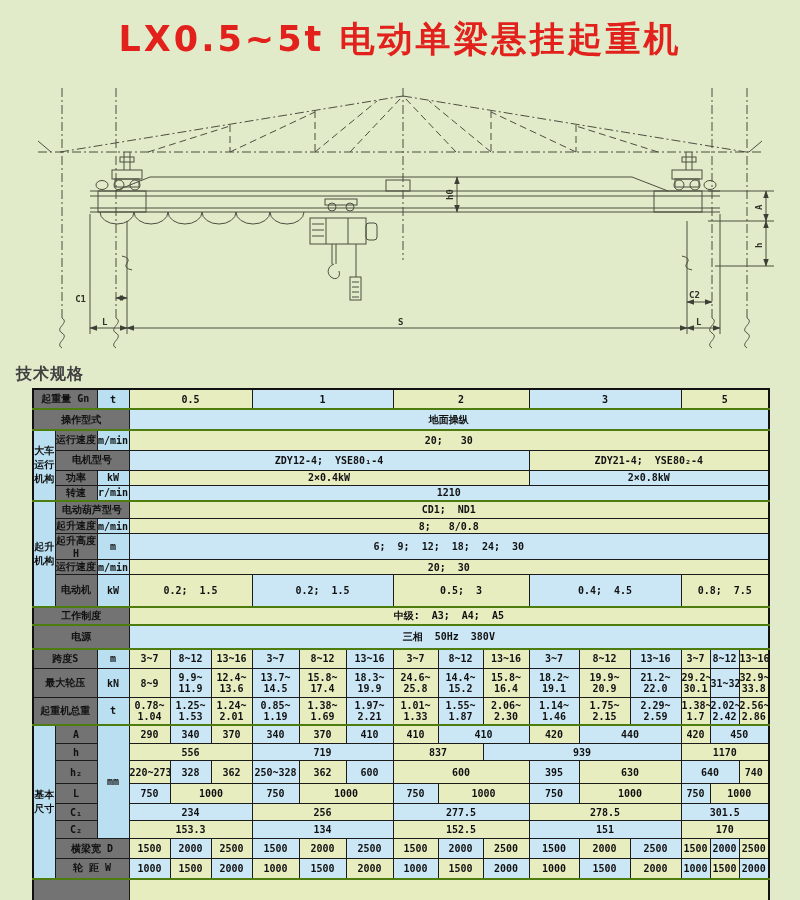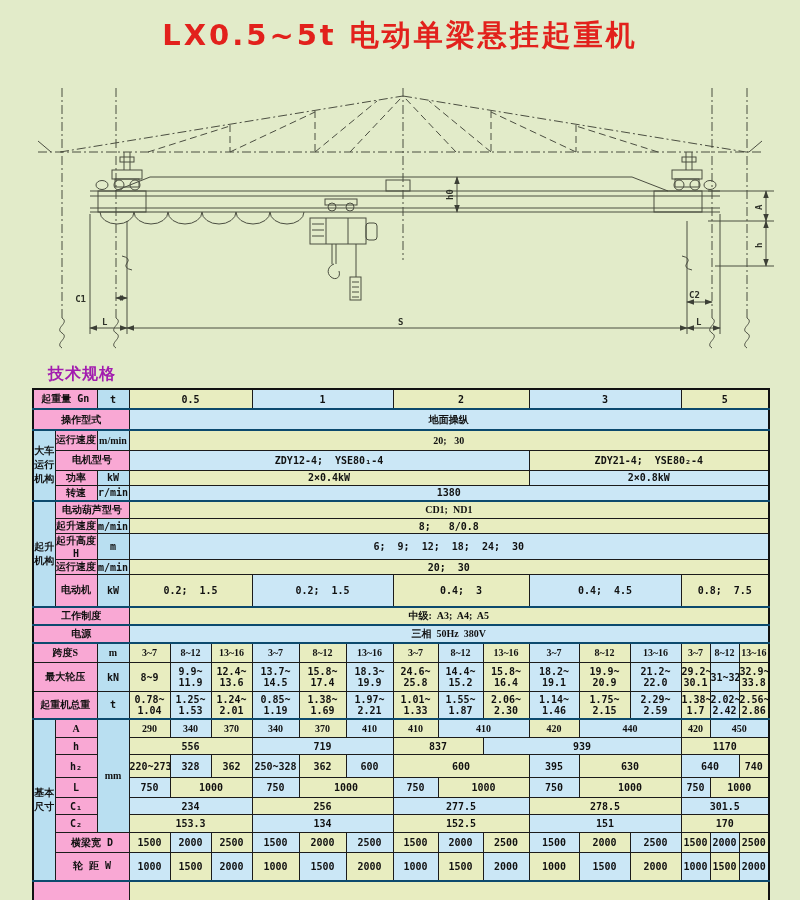--- a/index.html
+++ b/index.html
@@ -4,47 +4,47 @@
 <style>
   html,body{margin:0;padding:0;}
   body{
     width:800px;height:900px;position:relative;
     background:#e2ebc9;
     font-family:"DejaVu Sans","Liberation Sans",sans-serif;
     overflow:hidden;
   }
   .title{
     position:absolute;left:0;top:16px;width:800px;
-    text-align:center;font-weight:bold;font-size:29px;letter-spacing:3px;
+    text-align:center;font-weight:bold;font-size:35px;letter-spacing:3px;
     color:#e2211c;
   }
   .drawing{position:absolute;left:20px;top:84px;width:760px;height:274px;}
   svg text{font:bold 9px "DejaVu Sans Mono",monospace;fill:#2e3128;}
   .section-heading{
-    position:absolute;left:48px;top:364px;
-    font-weight:bold;font-size:16px;color:#a21caf;letter-spacing:1px;
+    position:absolute;left:16px;top:364px;
+    font-weight:bold;font-size:16px;color:#404040;letter-spacing:1px;
   }
   table.spec{
     position:absolute;left:32px;top:388px;width:736px;
     border-collapse:collapse;table-layout:fixed;
     border:2px solid #111;
   }
   table.spec td{
     border:1px solid #1b1b1b;
     text-align:center;vertical-align:middle;
     font:bold 10px "DejaVu Sans Mono",monospace;
     color:#111;white-space:pre-wrap;padding:0;overflow:hidden;
   }
-  td.lab{background:#f9a8d4;font:bold 11px "DejaVu Sans","Liberation Sans",sans-serif;}
+  td.lab{background:#737373;font:bold 11px "DejaVu Sans","Liberation Sans",sans-serif;}
   td.unit{font:bold 9px "DejaVu Sans Mono",monospace;background:#b9dff1;}
   td.grp{font-size:10px;line-height:1.2;padding:0 1px;word-break:break-all;background:#b9dff1;}
   td.g{background:#e8edc0;}
   td.b{background:#cbe7f6;}
   td.mdl{font:bold 10px "DejaVu Sans","Liberation Sans",sans-serif;margin-top:42px;}
-  tr.sep td{border-top:2px solid #0c4a6e;font-family:Liberation Serif, serif;}
+  tr.sep td{border-top:2px solid #4d7c0f;}
   td.rail{position:relative;}
   td.rail span{position:absolute;top:50%;transform:translateY(-50%);}
   td.rail .p0{left:31%;} td.rail .p1{left:48%;} td.rail .p2{left:61%;}
 </style>
 </head>
 <body>
 
 <div class="title">LX0.5~5t 电动单梁悬挂起重机</div>
 
 <div class="drawing">
@@ -244,21 +244,21 @@
 </tr>
 <tr style="height:14px">
   <td class="lab">功率</td>
   <td class="unit">kW</td>
   <td class="g" colspan="9">2×0.4kW</td>
   <td class="b" colspan="6">2×0.8kW</td>
 </tr>
 <tr style="height:12px">
   <td class="lab">转速</td>
   <td class="unit">r/min</td>
-  <td class="b" colspan="15">1380</td>
+  <td class="b" colspan="15">1210</td>
 </tr>
 
 <tr class="sep" style="height:18px">
   <td class="grp" rowspan="5">起升
 机构</td>
   <td class="lab" colspan="2">电动葫芦型号</td>
   <td class="g" colspan="15">CD1;  ND1</td>
 </tr>
 <tr style="height:15px">
   <td class="lab">起升速度</td>
@@ -273,30 +273,30 @@
 <tr style="height:15px">
   <td class="lab">运行速度</td>
   <td class="unit">m/min</td>
   <td class="g" colspan="15">20;  30</td>
 </tr>
 <tr style="height:32px">
   <td class="lab">电动机</td>
   <td class="unit">kW</td>
   <td class="g" colspan="3">0.2;  1.5</td>
   <td class="b" colspan="3">0.2;  1.5</td>
-  <td class="g" colspan="3">0.4;  3</td>
+  <td class="g" colspan="3">0.5;  3</td>
   <td class="b" colspan="3">0.4;  4.5</td>
   <td class="g" colspan="3">0.8;  7.5</td>
 </tr>
 
 <tr class="sep" style="height:18px">
   <td class="lab" colspan="3">工作制度</td>
   <td class="g mdl" colspan="15">中级:  A3;  A4;  A5</td>
 </tr>
-<tr class="sep" style="height:18px">
+<tr class="sep" style="height:24px">
   <td class="lab" colspan="3">电源</td>
   <td class="b mdl" colspan="15">三相  50Hz  380V</td>
 </tr>
 
 <tr class="sep" style="height:20px">
   <td class="lab" colspan="2">跨度S</td>
   <td class="unit">m</td>
   <td class="g">3~7</td>
   <td class="b">8~12</td>
   <td class="g">13~16</td>
@@ -469,21 +469,21 @@
   <td class="b">2000</td>
   <td class="g">2500</td>
   <td class="b">1500</td>
   <td class="g">2000</td>
   <td class="b">2500</td>
   <td class="g">1500</td>
   <td class="b">2000</td>
   <td class="g">2500</td>
 </tr>
 
-<tr style="height:28px">
+<tr style="height:20px">
   <td class="lab" colspan="2">轮 距 W</td>
   <td class="b">1000</td>
   <td class="g">1500</td>
   <td class="b">2000</td>
   <td class="g">1000</td>
   <td class="b">1500</td>
   <td class="g">2000</td>
   <td class="b">1000</td>
   <td class="g">1500</td>
   <td class="b">2000</td>

